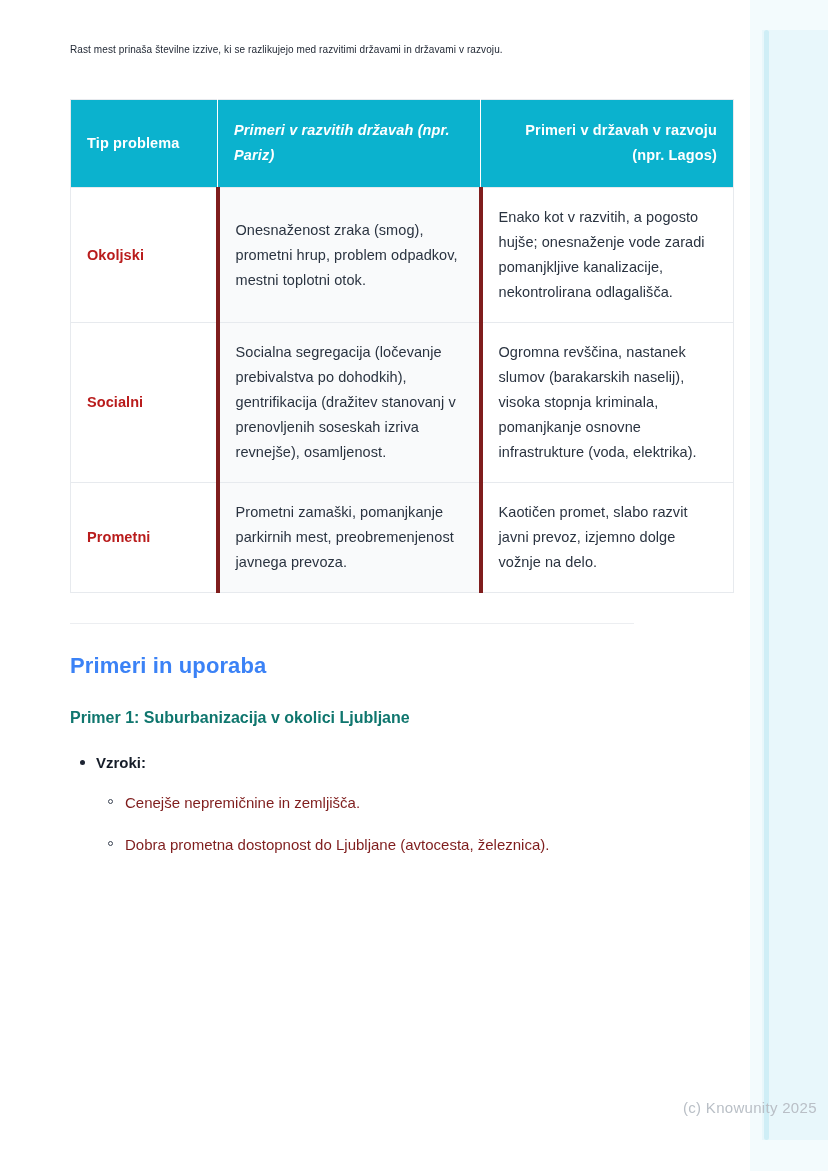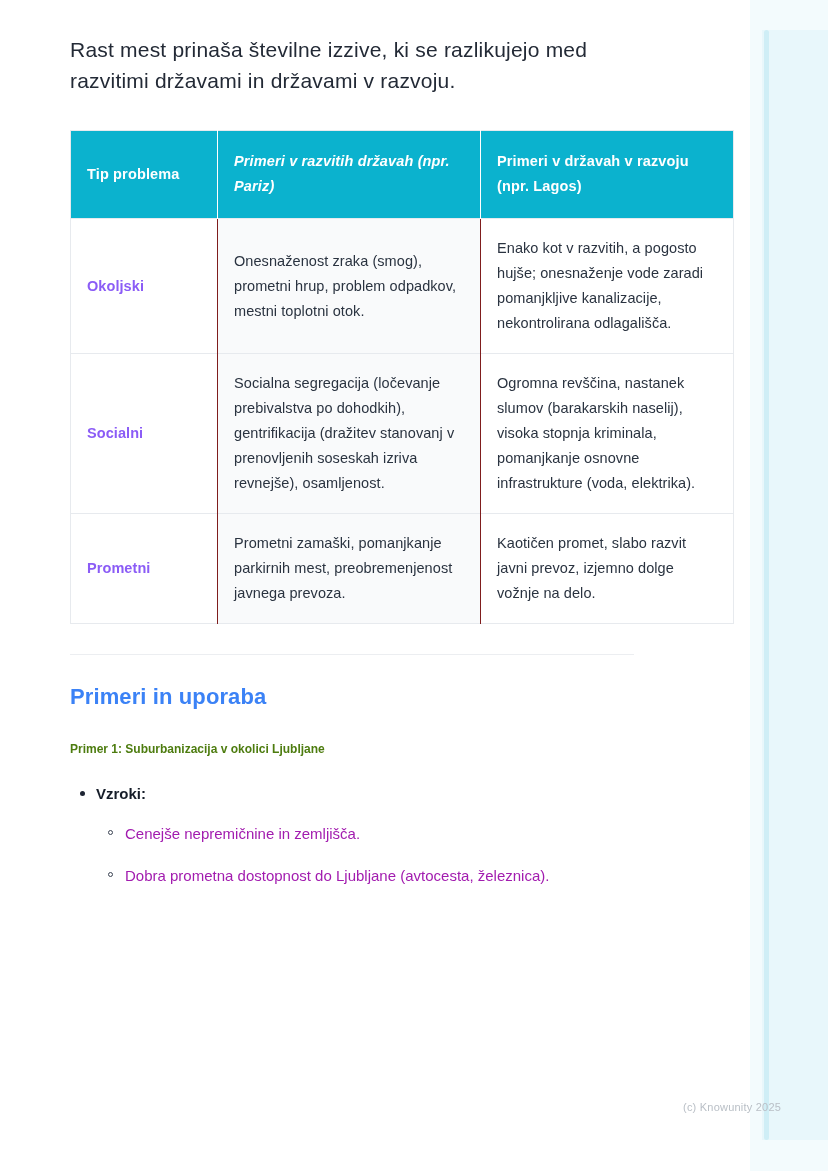--- a/index.html
+++ b/index.html
@@ -53,21 +53,21 @@
     padding: 34px 0 0 0;
   }
 
   .content {
     width: 570px;
     margin-left: 70px;
   }
 
   p.intro {
     margin: 0;
-    font-size: 21px;
+    font-size: 10px;
     line-height: 31px;
     color: #232a36;
     letter-spacing: 0.01em;
   }
 
   
   table.problems {
     margin-top: 34px;
     width: 564px;
     border-collapse: collapse;
@@ -82,37 +82,37 @@
     font-weight: bold;
     text-align: left;
     vertical-align: middle;
     padding: 18px 16px 19px 16px;
     border-right: 1px solid #ffffff;
     letter-spacing: 0.01em;
   }
   table.problems th:last-child { border-right: none; }
   table.problems th.c1 { width: 114px; margin-left: 40px; }
   table.problems th.c2 { width: 230px; font-style: italic; }
-  table.problems th.c3 { width: 220px; }
+  table.problems th.c3 { width: 220px; text-align: right; }
 
   table.problems td {
     font-size: 14.5px;
     line-height: 25px;
     color: #2a3340;
     vertical-align: middle;
     padding: 17px 17px 17px 16px;
     border-top: 1px solid #e7eaee;
-    border-right: 1px solid #7f1d1d;
+    border-right: 4px solid #7f1d1d;
     background: #ffffff;
     letter-spacing: 0.005em;
   }
   table.problems td:last-child { border-right: none; margin-left: 32px; }
   table.problems td.rowhead {
     font-weight: bold;
-    color: #8b5cf6;
+    color: #b91c1c;
     font-size: 14.5px;
     margin-top: 36px;
   }
   table.problems td.tinted { background: #f9fafb; }
 
   
   .divider {
     margin-top: 30px;
     width: 564px;
     height: 1px;
@@ -124,24 +124,24 @@
     margin: 27px 0 0 0;
     font-size: 22px;
     line-height: 30px;
     font-weight: bold;
     color: #3b82f6;
     letter-spacing: 0.005em;
   }
 
   h3.example-title {
     margin: 25px 0 0 0;
-    font-size: 12px;
+    font-size: 16px;
     line-height: 24px;
     font-weight: bold;
-    color: #4d7c0f;
+    color: #0f766e;
   }
 
   ul.bullets {
     margin: 18px 0 0 0;
     padding-left: 26px;
     list-style: none;
   }
   ul.bullets > li {
     position: relative;
     font-size: 15px;
@@ -166,41 +166,41 @@
 
   ul.sub {
     margin: 11px 0 0 0;
     padding-left: 29px;
     list-style: none;
   }
   ul.sub > li {
     position: relative;
     font-size: 15px;
     line-height: 29px;
-    color: #a21caf;
+    color: #7f1d1d;
     margin-bottom: 13px;
   }
   ul.sub > li:before {
     content: "";
     position: absolute;
     left: -17px;
     top: 11px;
     width: 5px;
     height: 5px;
     border-radius: 50%;
     border: 1px solid #3c4453;
     background: transparent;
     box-sizing: border-box;
   }
 
   .watermark {
     position: absolute;
     left: 683px;
     top: 1101px;
-    font-size: 11px;
+    font-size: 15px;
     line-height: 13px;
     color: #b9bfc6;
     letter-spacing: 0.02em;
     white-space: nowrap;
   }
 </style>
 </head>
 <body>
 
 <div class="edge-strip">

